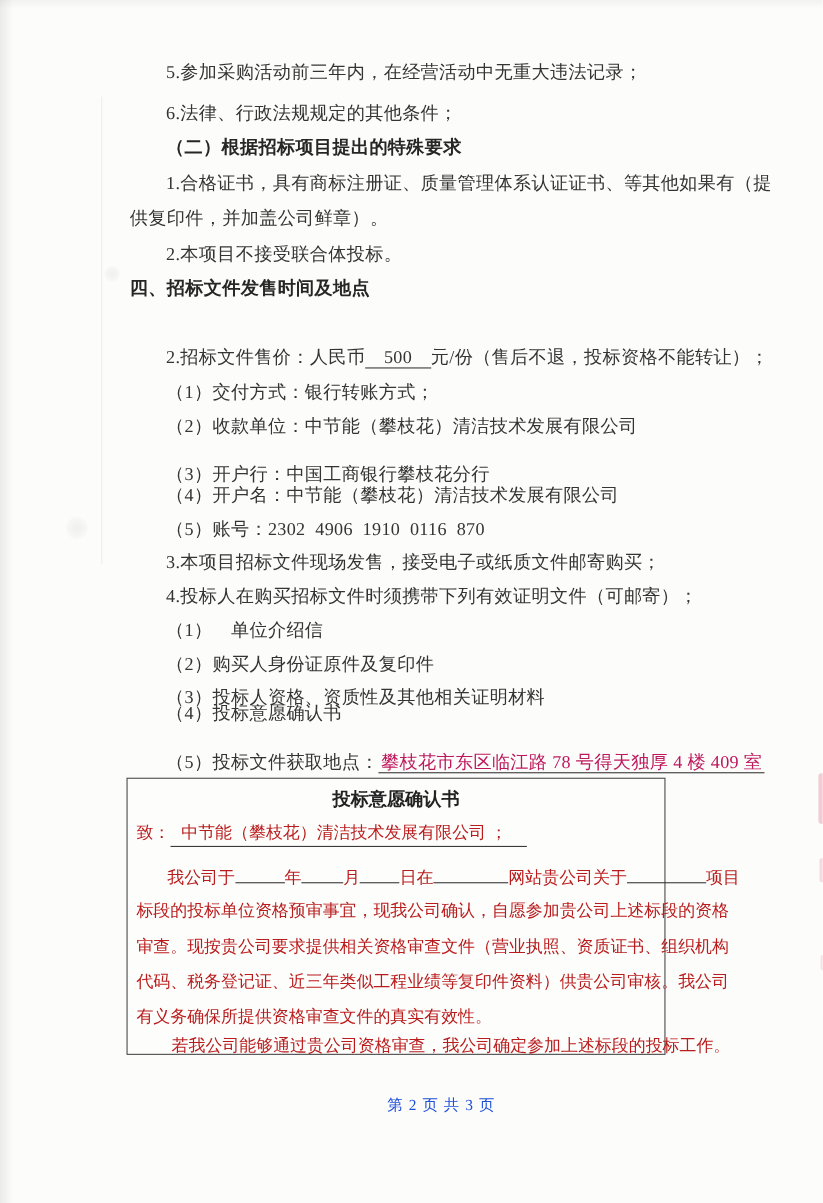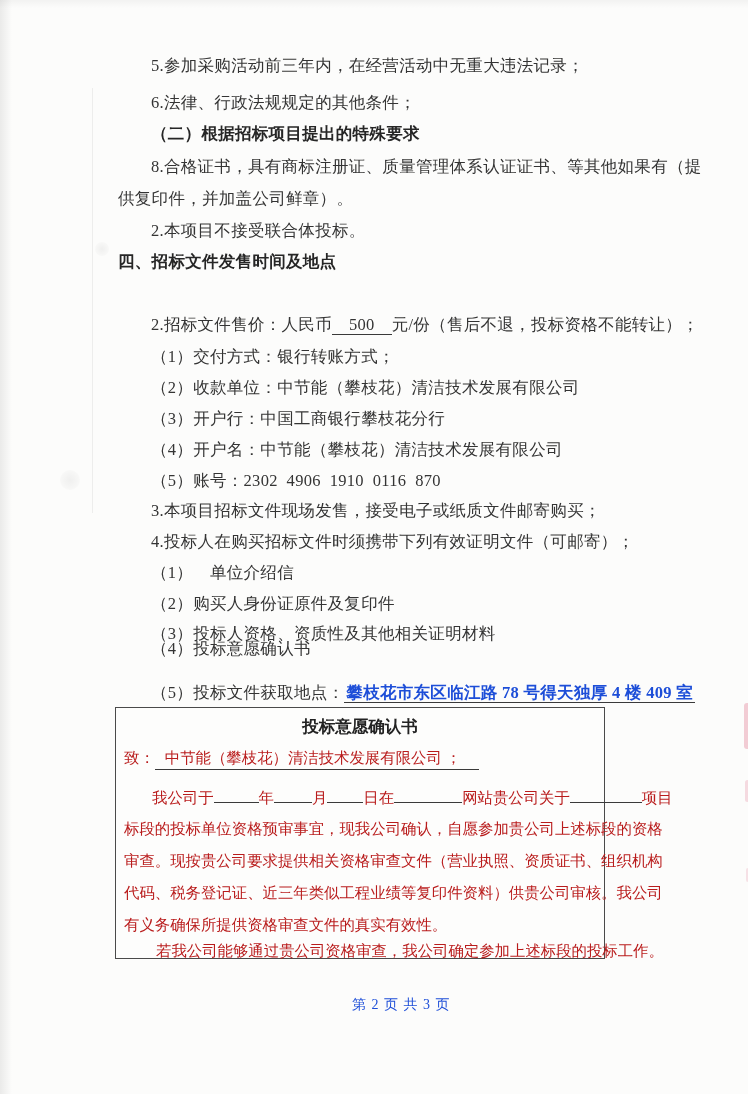--- a/index.html
+++ b/index.html
@@ -42,21 +42,21 @@
   .marg { left:118px; }
   .ind  { left:151px; }
   .bold { font-weight:bold; color:#262626; }
   .u {
     display:inline-block;
     border-bottom:1px solid #3a3a3a;
     line-height:19px;
   }
   .u.num   { padding:0 9px; }
   .u.wide  { padding:0 17px; }
-  .u.addr  { font-weight:bold; color:#1d4ed8; padding:0 2px; }
+  .u.addr  { font-weight:normal; color:#be185d; padding:0 2px; }
   .u.to    { padding:0 18px 2px 10px; }
   .blank {
     display:inline-block;
     border-bottom:1px solid #3a3a3a;
     height:15px; vertical-align:baseline;
   }
   .box {
     position:absolute; left:115px; top:707px;
     width:490px; height:252px;
     box-sizing:border-box;
@@ -84,32 +84,32 @@
   <div class="crease"></div>
   <div class="smudge" style="left:95px;top:242px;width:14px;height:14px;"></div>
   <div class="smudge" style="left:60px;top:470px;width:20px;height:20px;"></div>
   <div class="stamp-frag" style="top:703px;width:6px;height:46px;"></div>
   <div class="stamp-frag" style="top:780px;width:5px;height:22px;opacity:.7;"></div>
   <div class="stamp-frag" style="top:868px;width:4px;height:14px;opacity:.55;"></div>
 
   <div class="line ind" style="top:55px">5.参加采购活动前三年内，在经营活动中无重大违法记录；</div>
   <div class="line ind" style="top:92px">6.法律、行政法规规定的其他条件；</div>
   <div class="line ind bold" style="top:123px">（二）根据招标项目提出的特殊要求</div>
-  <div class="line ind" style="top:156px">8.合格证书，具有商标注册证、质量管理体系认证证书、等其他如果有（提</div>
+  <div class="line ind" style="top:156px">1.合格证书，具有商标注册证、质量管理体系认证证书、等其他如果有（提</div>
   <div class="line marg" style="top:188px">供复印件，并加盖公司鲜章）。</div>
   <div class="line ind" style="top:220px">2.本项目不接受联合体投标。</div>
 
   <div class="line marg bold" style="top:251px">四、招标文件发售时间及地点</div>
 
 
   <div class="line ind" style="top:314px"><span>2.招标文件售价：人民币</span><span class="u wide">500</span><span>元/份（售后不退，投标资格不能转让）；</span></div>
 
   <div class="line ind" style="top:346px">（1）交付方式：银行转账方式；</div>
   <div class="line ind" style="top:377px">（2）收款单位：中节能（攀枝花）清洁技术发展有限公司</div>
-  <div class="line ind" style="top:408px">（3）开户行：中国工商银行攀枝花分行</div>
+  <div class="line ind" style="top:420px">（3）开户行：中国工商银行攀枝花分行</div>
   <div class="line ind" style="top:439px">（4）开户名：中节能（攀枝花）清洁技术发展有限公司</div>
   <div class="line ind" style="top:470px">（5）账号：2302  4906  1910  0116  870</div>
   <div class="line ind" style="top:500px">3.本项目招标文件现场发售，接受电子或纸质文件邮寄购买；</div>
   <div class="line ind" style="top:531px">4.投标人在购买招标文件时须携带下列有效证明文件（可邮寄）；</div>
   <div class="line ind" style="top:562px">（1）　单位介绍信</div>
   <div class="line ind" style="top:593px">（2）购买人身份证原件及复印件</div>
   <div class="line ind" style="top:623px">（3）投标人资格、资质性及其他相关证明材料</div>
   <div class="line ind" style="top:638px">（4）投标意愿确认书</div>
 
   <div class="line ind" style="top:682px"><span>（5）投标文件获取地点：</span><span class="u addr">攀枝花市东区临江路 78 号得天独厚 4 楼 409 室</span></div>

